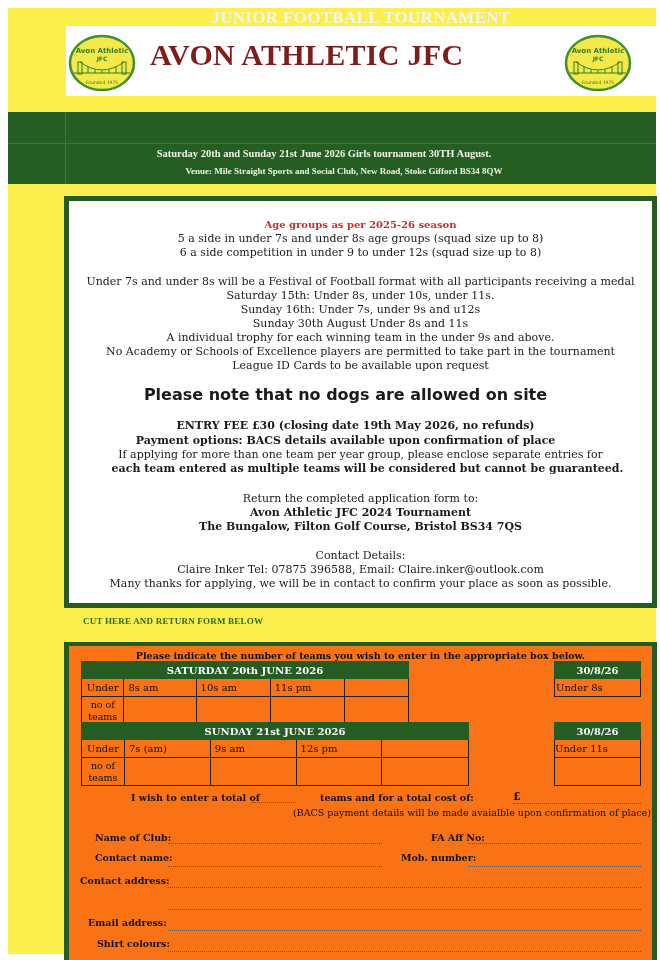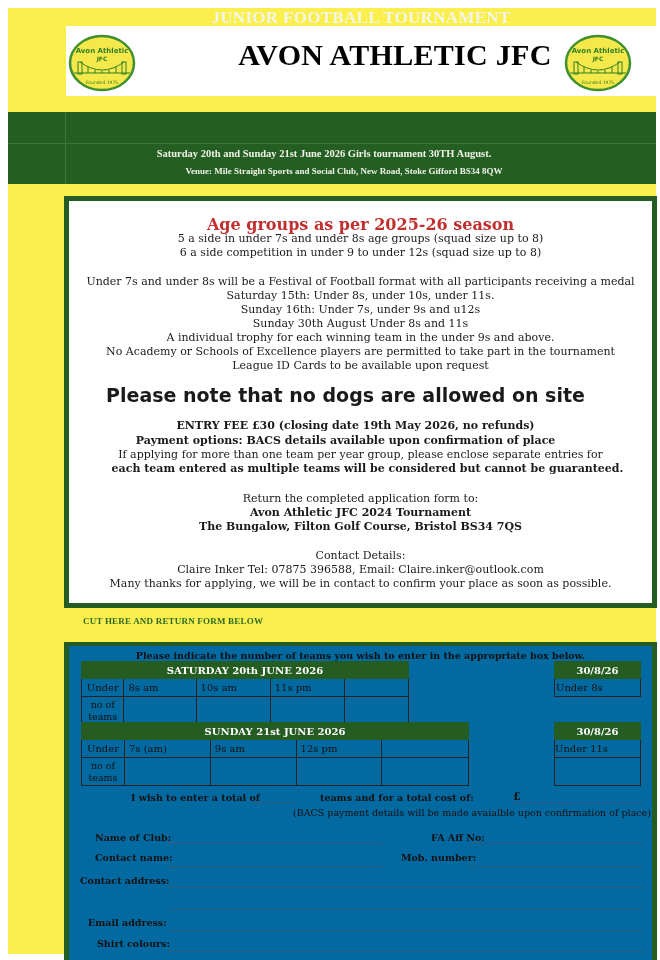--- a/index.html
+++ b/index.html
@@ -5,46 +5,46 @@
   * { box-sizing: border-box; margin: 0; padding: 0; }
   html, body { width: 660px; height: 960px; background: #ffffff; overflow: hidden; }
   body { position: relative; font-family: "DejaVu Serif", serif; color: #111; }
 
   .yellow-bg { position: absolute; left: 8px; top: 8px; width: 648px; height: 946px; background: #fbef4e; }
 
   .header-white { position: absolute; left: 66px; top: 26px; width: 590px; height: 70px; background: #ffffff; }
   .logo { position: absolute; top: 34px; width: 68px; height: 58px; }
   .logo.left { left: 68px; }
   .logo.right { left: 564px; }
-  .club-title { position: absolute; left: 150px; top: 38px; width: 490px; text-align: center;
-    font-family: "Liberation Serif", serif; font-weight: bold; font-size: 30px; color: #000000; letter-spacing: 0.3px; }
+  .club-title { position: absolute; left: 150px; top: 38px; width: 490px; 
+    font-family: "Liberation Serif", serif; font-weight: bold; font-size: 30px; color: #7f1d1d; letter-spacing: 0.3px; }
 
   .green-band { position: absolute; left: 8px; top: 110px; width: 648px; height: 74px; background: #255e22;
     border-top: 2px solid #fbef4e; }
   .green-band .divline { position: absolute; left: 57px; top: 0; width: 1px; height: 100%; background: #3a7a34; }
   .green-band .hline { position: absolute; left: 0; top: 31px; width: 100%; height: 1px; background: #3a7a34; }
   .band-title { position: absolute; left: 66px; top: 8px; width: 590px; text-align: center;
     font-family: "Liberation Serif", serif; font-weight: bold; font-size: 17px; color: #f2f6ea; letter-spacing: 0.3px; }
   .band-sub { position: absolute; left: 0; width: 648px; text-align: center;
     font-family: "Liberation Serif", serif; font-weight: bold; color: #f0f4e8; }
   .band-sub.s1 { top: 38px; font-size: 10.5px; }
   .band-sub.s2 { top: 56px; font-size: 9px; padding-left: 40px; }
 
   .info-box { position: absolute; left: 64px; top: 196px; width: 593px; height: 412px; background: #ffffff;
     border: 5px solid #245c21; }
   .info-box .line { position: absolute; left: 0; width: 100%; text-align: center; font-size: 11px; line-height: 14px;
     font-family: "DejaVu Serif", serif; color: #1a1a1a; white-space: nowrap; }
-  .info-box .line.red { color: #c0302f; font-weight: bold; font-size: 16px; }
+  .info-box .line.red { color: #c0302f; font-weight: bold; font-size: 10px; }
   .info-box .line.b { font-weight: bold; }
-  .info-box .line.big { font-weight: bold; font-size: 19px; font-family: "DejaVu Sans", sans-serif; }
+  .info-box .line.big { font-weight: bold; font-size: 16px; font-family: "DejaVu Sans", sans-serif; }
 
   .cut-here { position: absolute; left: 83px; top: 616px; font-family: "Liberation Serif", serif; font-weight: bold;
     font-size: 9px; color: #2d6b22; letter-spacing: 0.2px; }
 
-  .form-box { position: absolute; left: 64px; top: 642px; width: 593px; height: 318px; background: #0369a1;
+  .form-box { position: absolute; left: 64px; top: 642px; width: 593px; height: 318px; background: #f97316;
     border-left: 5px solid #245c21; border-top: 4px solid #245c21; border-right: 5px solid #245c21; }
   .form-intro { position: absolute; left: 0; top: 4px; width: 100%; text-align: center; font-size: 9.5px; font-weight: bold;
     font-family: "DejaVu Serif", serif; }
 
   .grid-table { position: absolute; border-collapse: collapse; font-family: "DejaVu Serif", serif; font-size: 10px; }
   .grid-table td { border: 1px solid #222; height: 18px; padding: 0 4px; vertical-align: middle; white-space: nowrap; }
   .grid-table td.hdr { background: #245c21; color: #ffffff; font-weight: bold; text-align: center; font-size: 10px; border-color: #245c21; height: 17px; }
   .grid-table td.c { text-align: center; }
   .grid-table td.notes { font-size: 9.5px; line-height: 12px; text-align: center; height: 28px; padding: 0 2px; }
 

